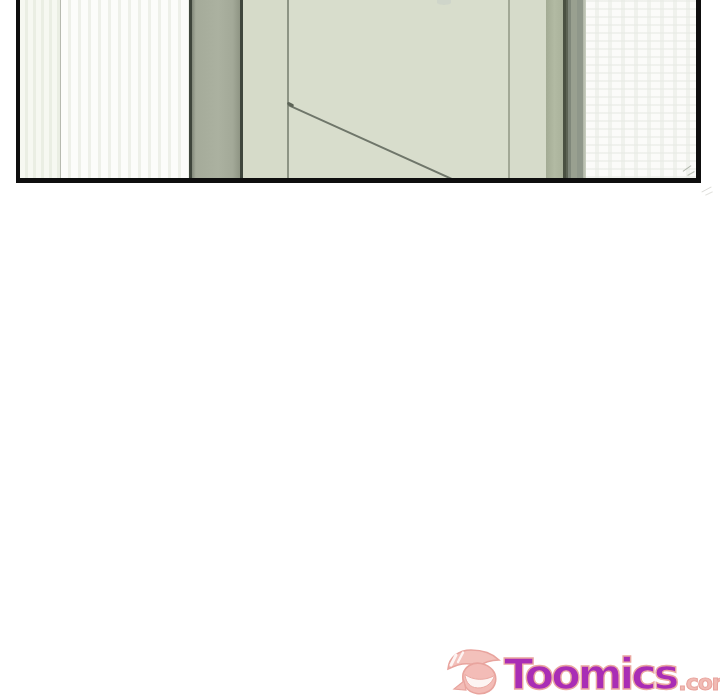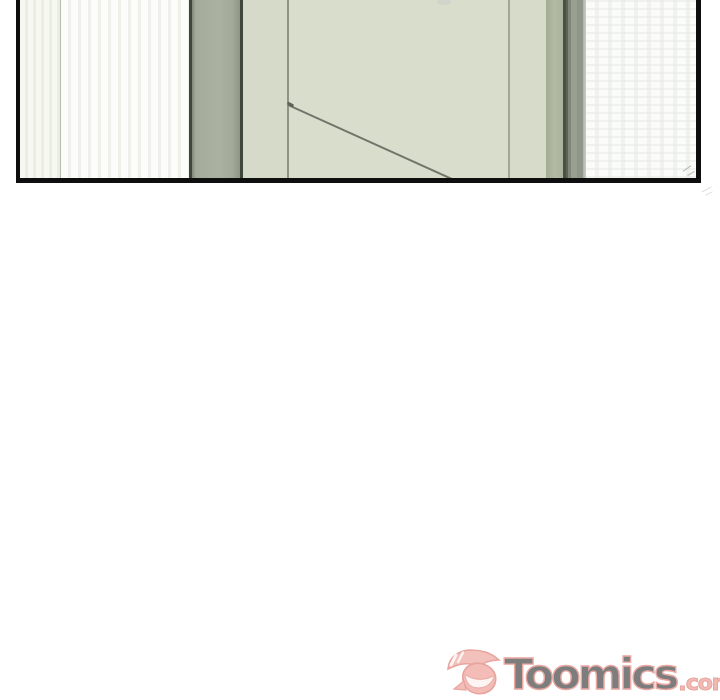--- a/index.html
+++ b/index.html
@@ -84,21 +84,21 @@
     background:#e3e3df;transform:rotate(-25deg);
   }
   
   #watermark{
     position:absolute;left:446px;top:642px;width:268px;height:54px;
     display:flex;align-items:flex-end;opacity:.92;
   }
   #watermark .mascot{width:56px;height:47px;flex:0 0 auto;margin-right:2px;margin-bottom:1px;}
   #brand-text{
     font-weight:bold;font-size:43px;line-height:1;letter-spacing:-3px;
-    color:#737373;-webkit-text-stroke:1.4px #e9a19a;
+    color:#a21caf;-webkit-text-stroke:1.4px #e9a19a;
     margin-bottom:0px;
   }
   #domain-suffix{
     font-weight:bold;font-size:22px;line-height:1;letter-spacing:-1px;
     color:#f0b6af;-webkit-text-stroke:1.1px #e79d96;
     margin-left:2px;margin-bottom:2px;
   }
 </style>
 </head>
 <body>

